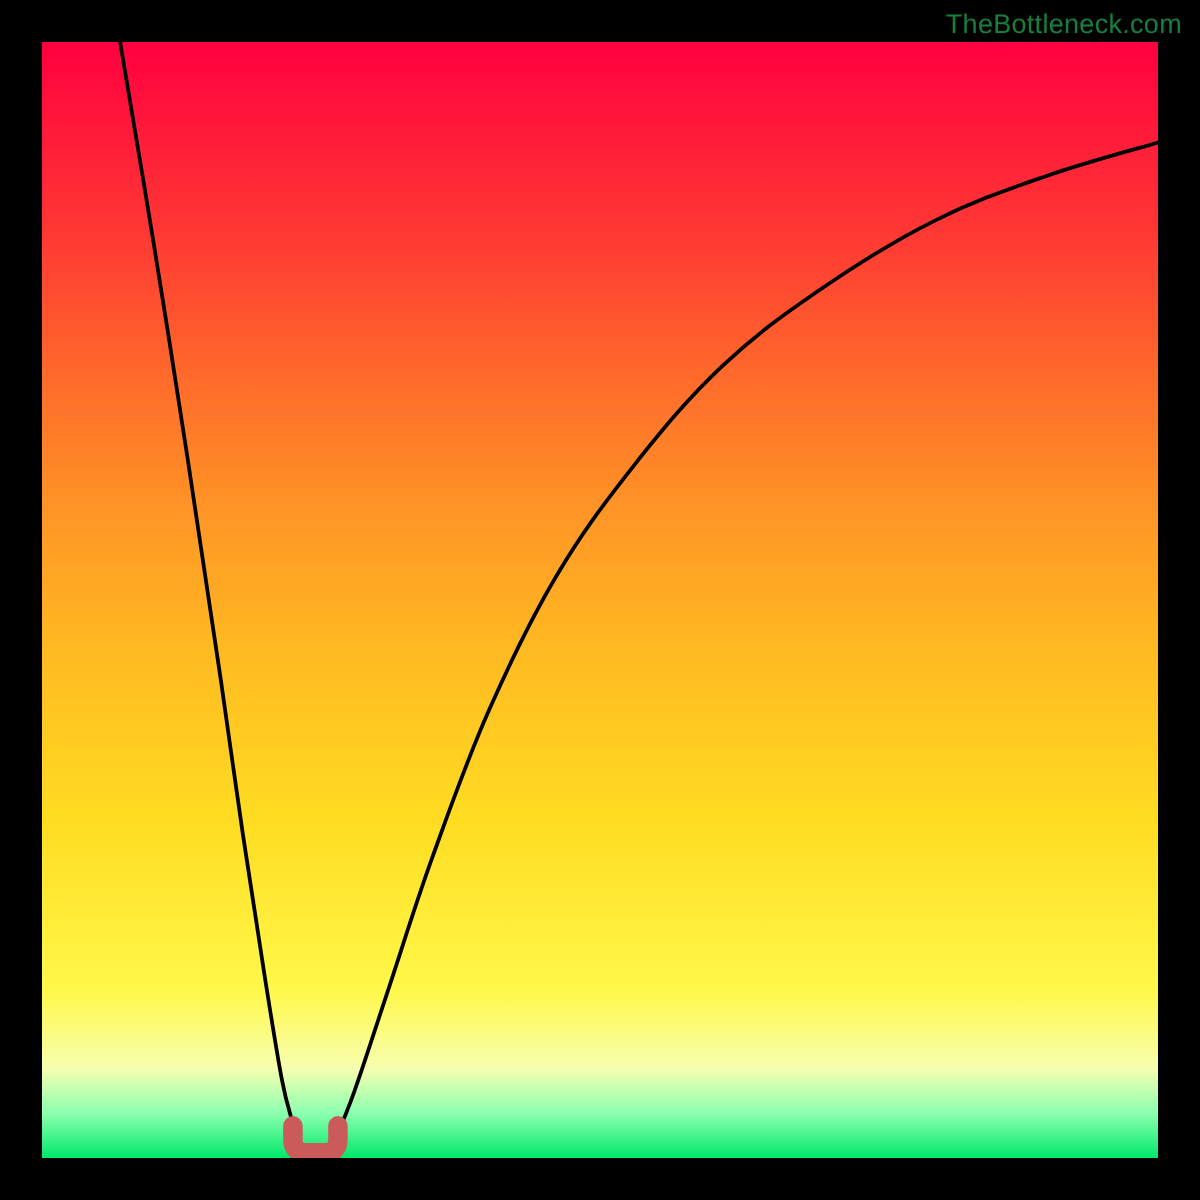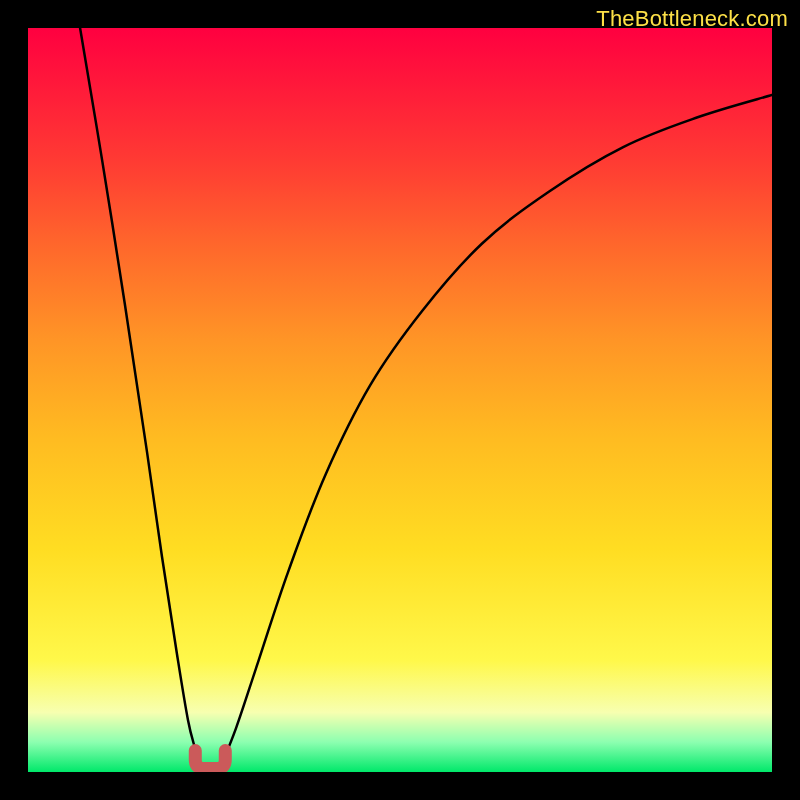--- a/index.html
+++ b/index.html
@@ -44,22 +44,22 @@
   .svg-layer {
     position: absolute;
     left: 0; top: 0;
     width: 744px;
     height: 744px;
   }
   .watermark {
     position: absolute;
     top: 6px;
     right: 12px;
-    color: #fde047;
-    font-size: 22px;
+    color: #15803d;
+    font-size: 18px;
     letter-spacing: 0.2px;
     font-weight: 500;
     user-select: none;
   }
 </style>
 </head>
 <body>
 
 <div class="frame">
   <div class="plot">

